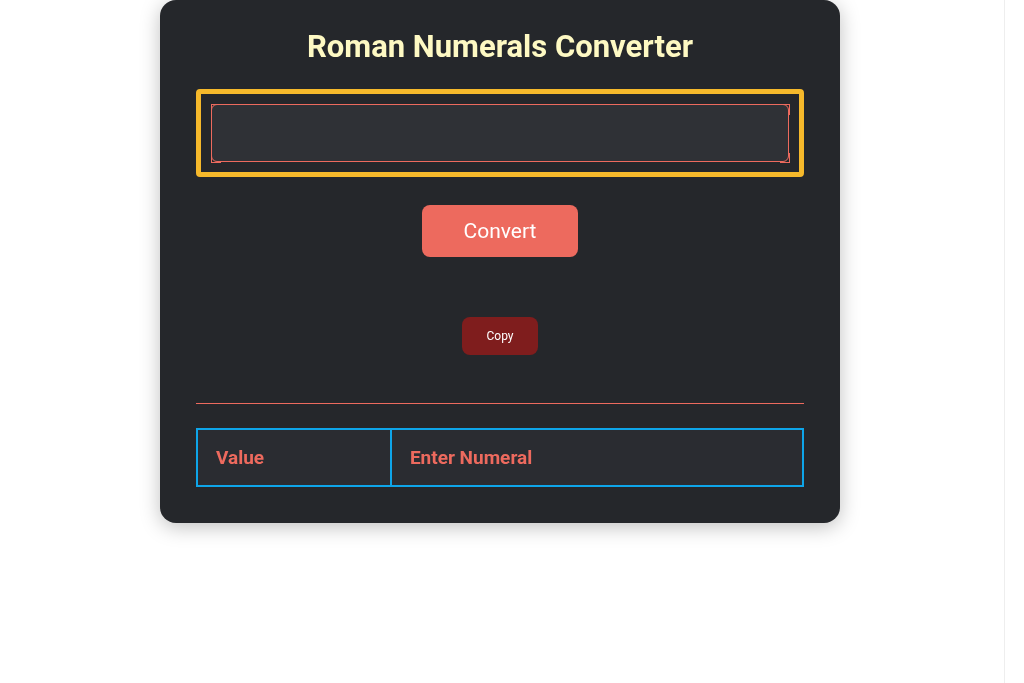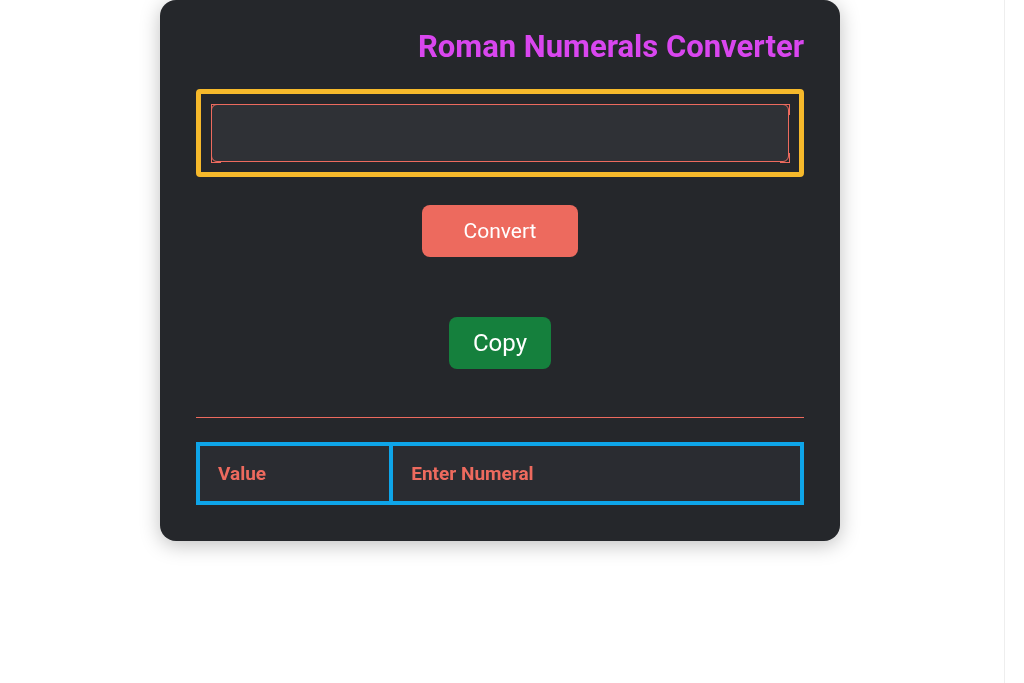--- a/index.html
+++ b/index.html
@@ -15,24 +15,24 @@
       position: absolute;
       left: 160px;
       top: 0;
       width: 680px;
       background: #25272b;
       border-radius: 16px;
       padding: 28px 36px 36px 36px;
       box-shadow: 0 4px 20px rgba(0,0,0,0.25);
     }
     .title {
-      color: #d946ef;
+      color: #fef9c3;
       font-size: 31px;
       font-weight: 700;
-      text-align: right;
+      text-align: center;
       margin-bottom: 24px;
     }
     .input-highlight {
       border: 5px solid #f6b92b;
       border-radius: 4px;
       padding: 10px 10px;
       margin-bottom: 28px;
     }
     .number-input {
       width: 100%;
@@ -88,23 +88,23 @@
       padding: 14px 42px;
       font-size: 21px;
       color: #ffffff;
       cursor: pointer;
       font-family: inherit;
     }
     .btn-convert {
       background: #ed6a5e;
     }
     .btn-copy {
-      background: #15803d;
+      background: #7f1d1d;
       padding: 12px 24px;
-      font-size: 24px;
+      font-size: 12px;
     }
     .copy-row {
       display: flex;
       justify-content: center;
       margin-bottom: 48px;
     }
     .divider {
       border: none;
       border-top: 1.5px solid #ed6a5e;
       margin: 0 0 24px 0;
@@ -119,21 +119,21 @@
       width: 100%;
       border-collapse: collapse;
     }
     .table th {
       text-align: left;
       color: #ed6a5e;
       font-size: 19px;
       font-weight: 700;
       padding: 16px 18px;
       background: #2a2c31;
-      border: 4px solid #0ea5e9;
+      border: 2px solid #0ea5e9;
     }
     .right-edge {
       position: absolute;
       top: 0;
       right: 0;
       width: 20px;
       height: 683px;
       background: #fff;
       border-left: 1px solid #eee;
     }

